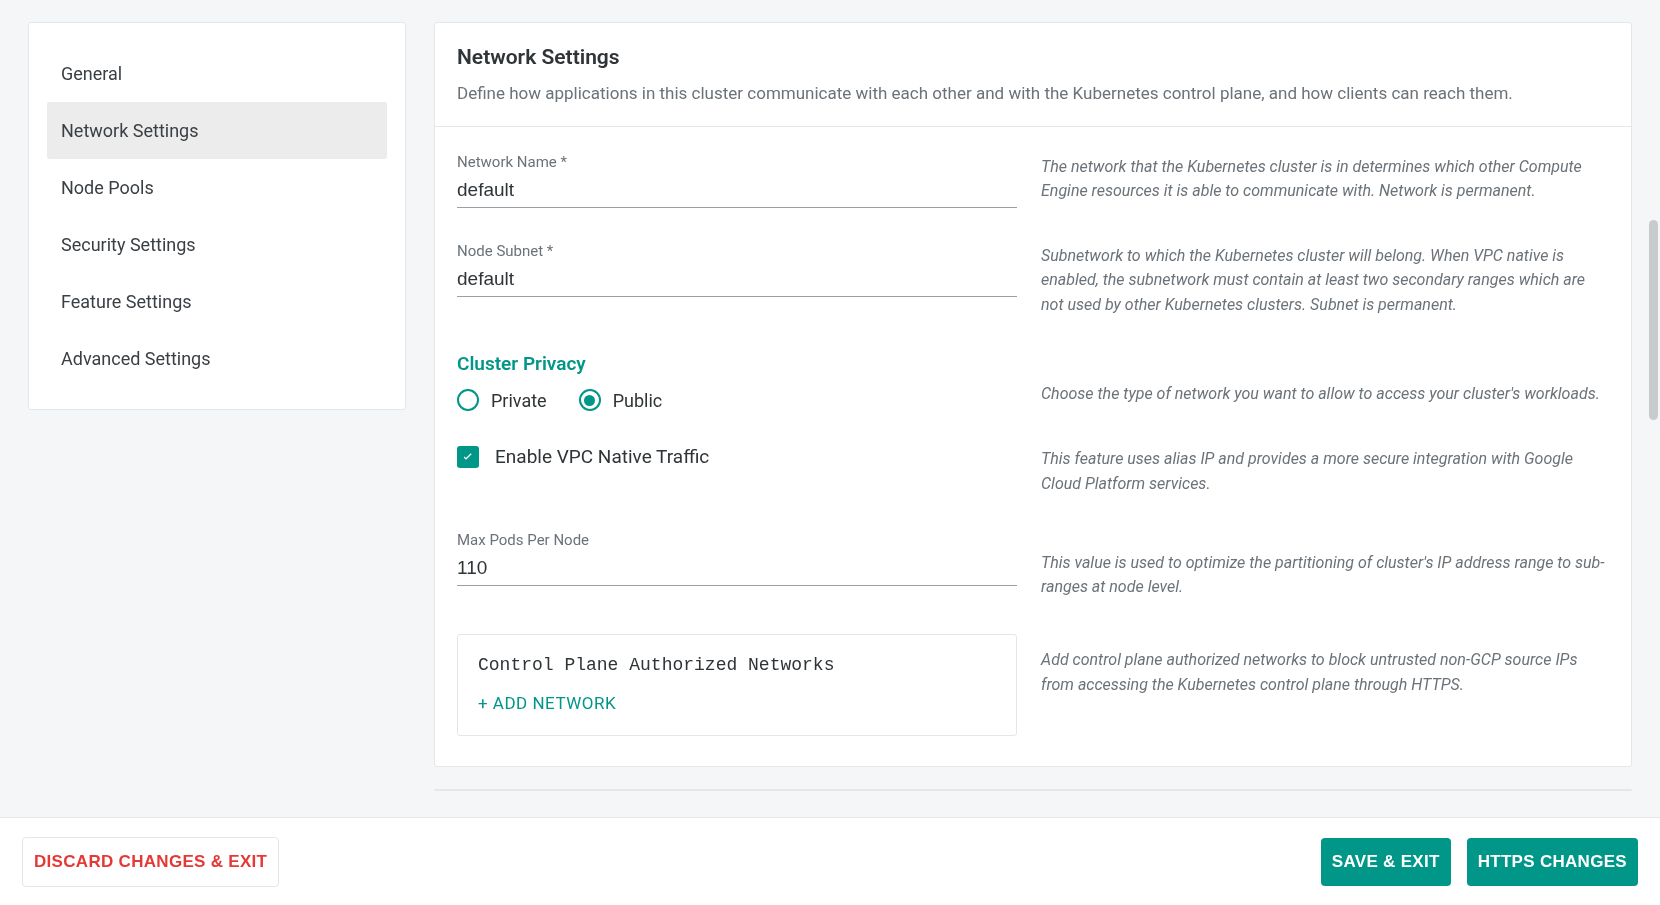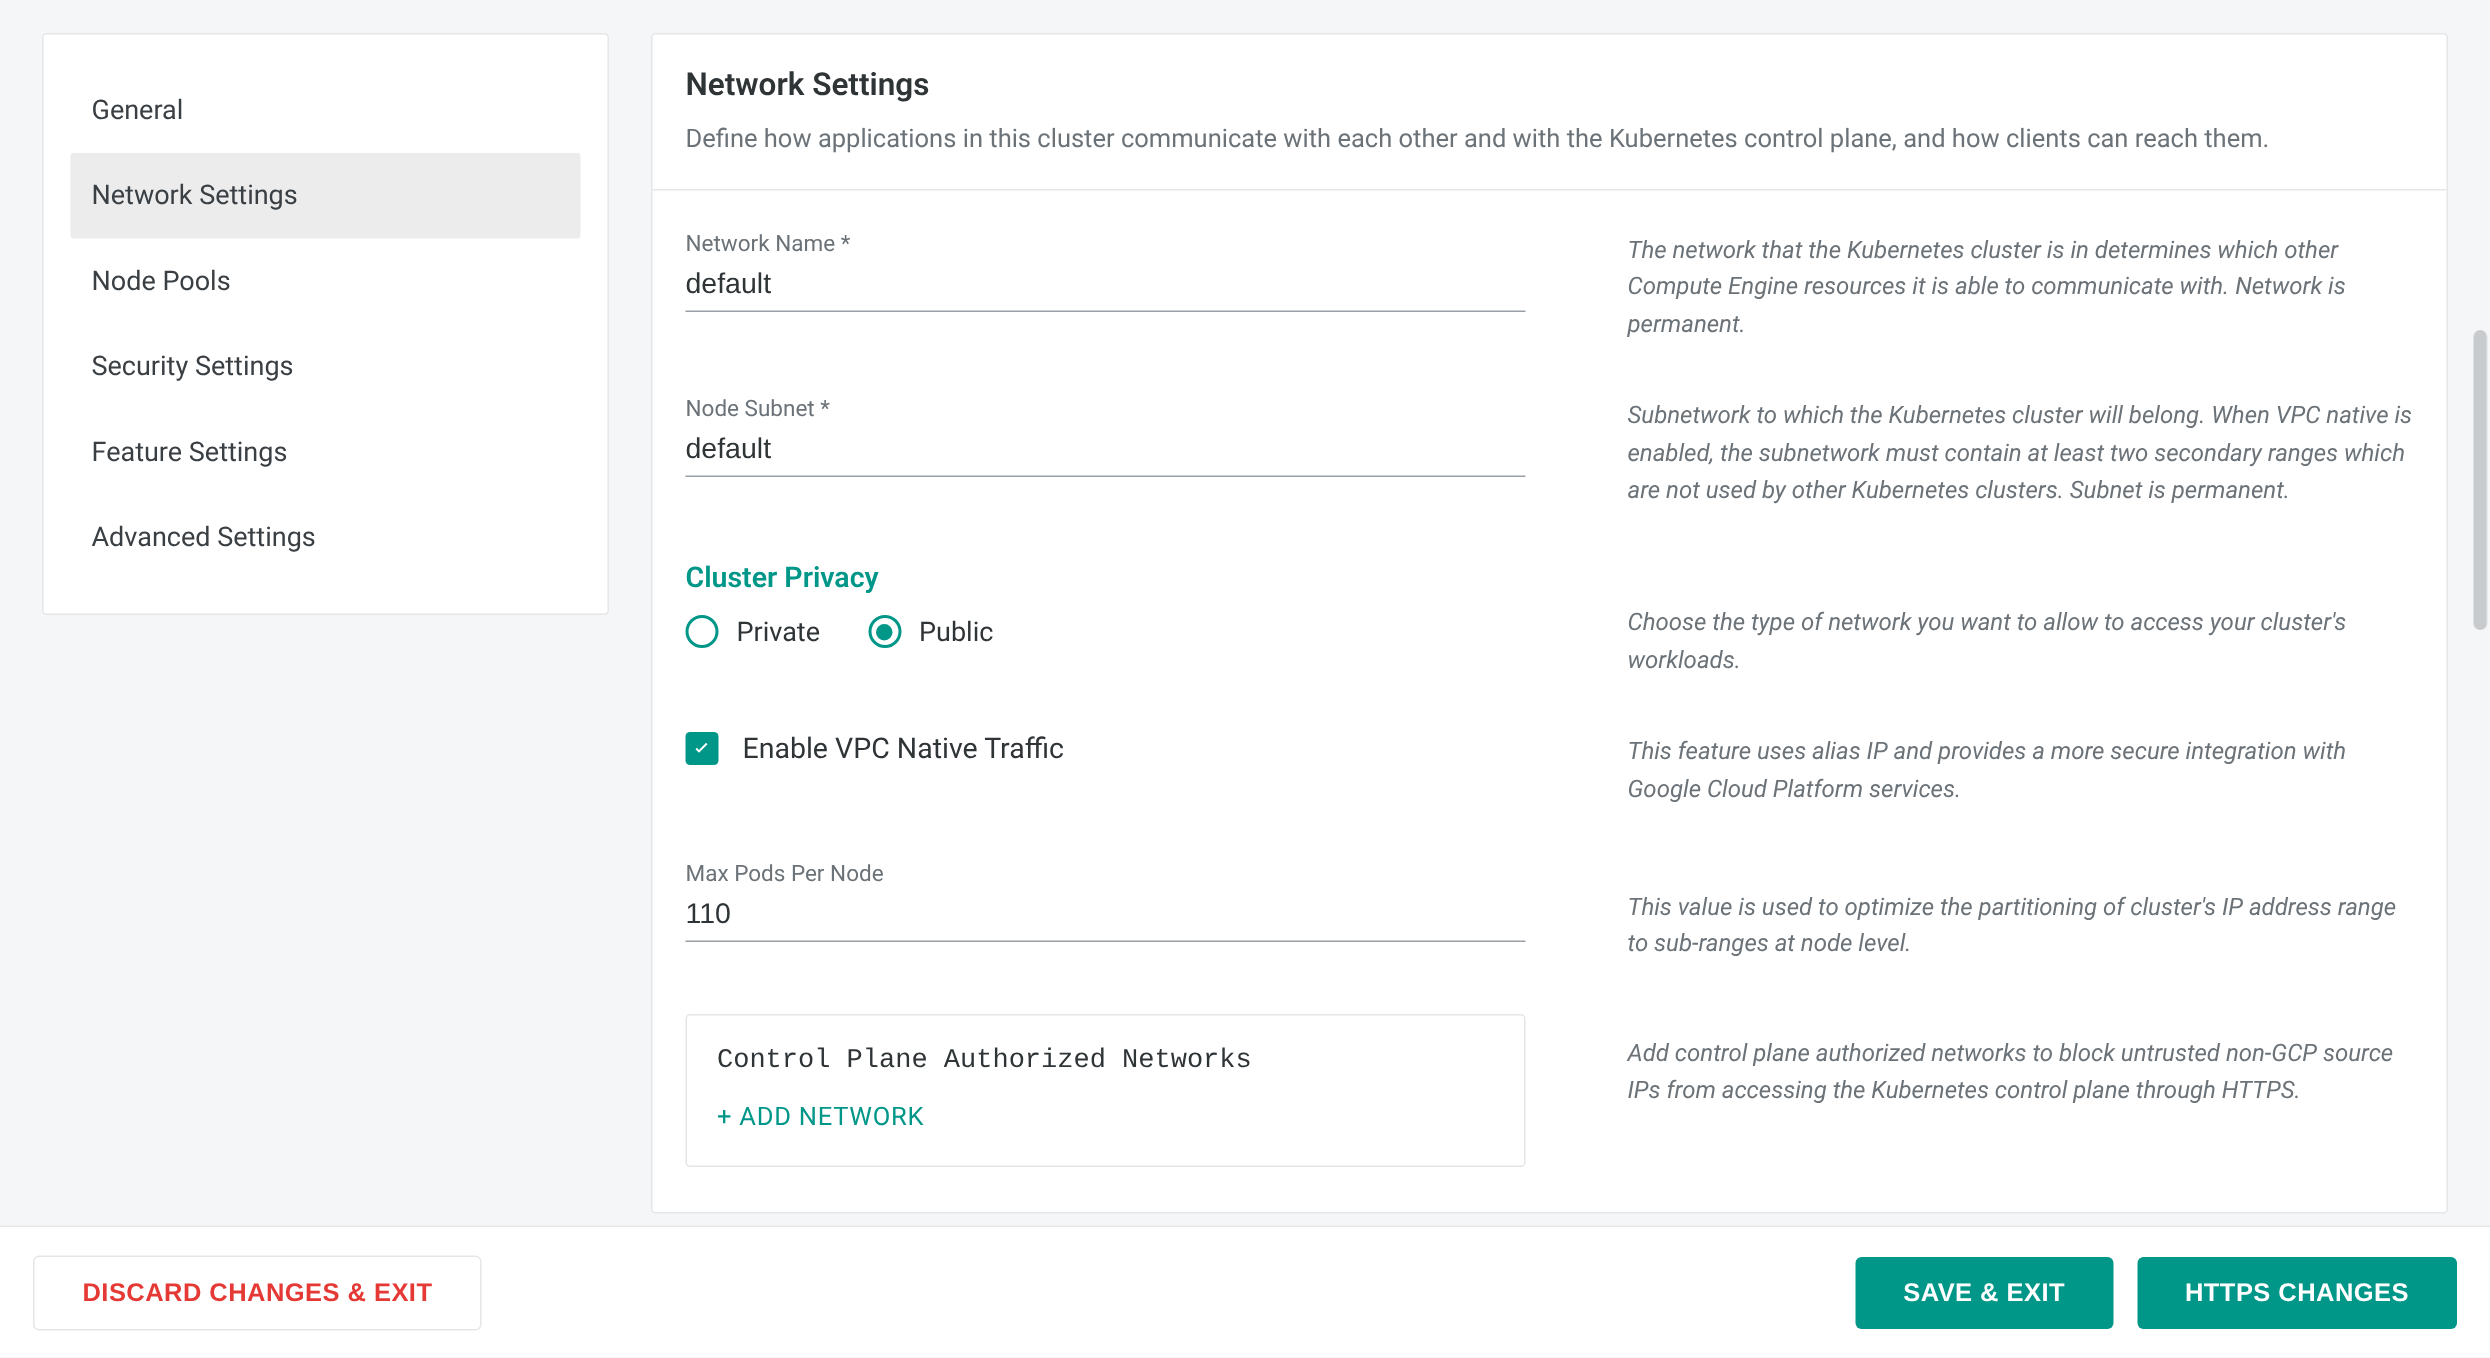--- a/index.html
+++ b/index.html
@@ -69,21 +69,21 @@
   .card-desc {
     font-size: 17px;
     color: #6b7278;
     line-height: 1.45;
   }
   .card-body {
     padding: 26px 22px 30px 22px;
   }
   .form-row {
     display: flex;
-    gap: 68px;
+    gap: 24px;
     margin-bottom: 34px;
   }
   .form-left {
     flex: 0 0 560px;
   }
   .form-right {
     flex: 1;
     font-style: italic;
     color: #6b7278;
     font-size: 16px;
@@ -186,21 +186,21 @@
     height: 88px;
     background: #fff;
     border-top: 1px solid #e4e6e8;
     display: flex;
     align-items: center;
     justify-content: space-between;
     padding: 0 22px;
   }
   .btn {
     border-radius: 4px;
-    padding: 14px 32px;
+    padding: 14px 11px;
     font-size: 17px;
     font-weight: 600;
     letter-spacing: 0.3px;
     cursor: pointer;
     border: none;
   }
   .btn-outline-danger {
     background: #fff;
     border: 1px solid #e4e6e8;
     color: #e53935;

